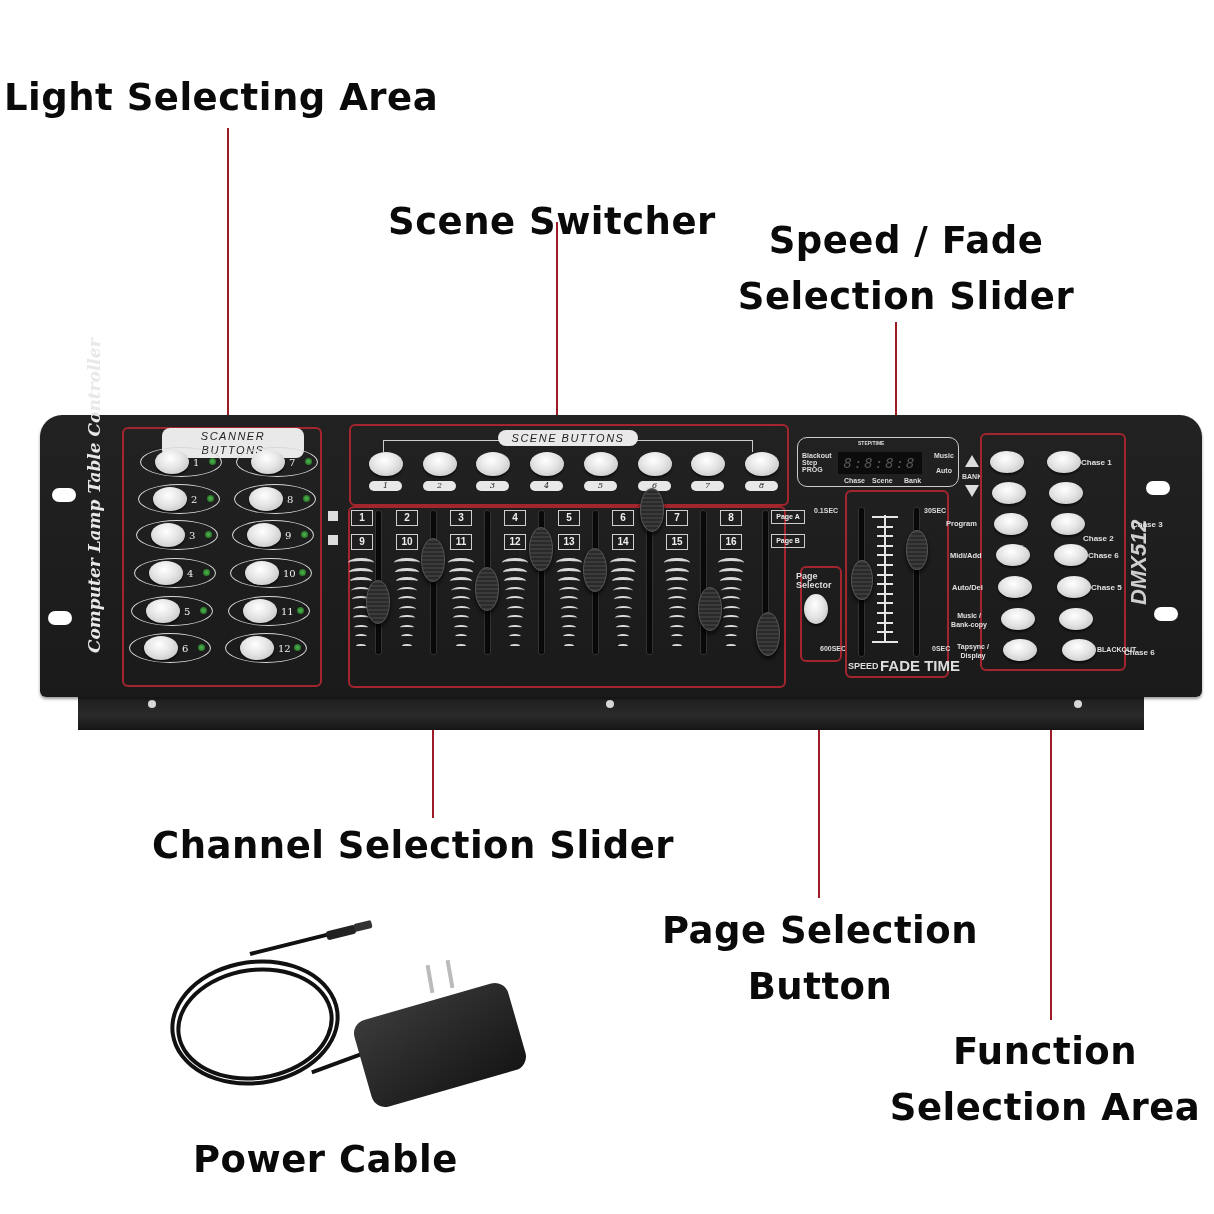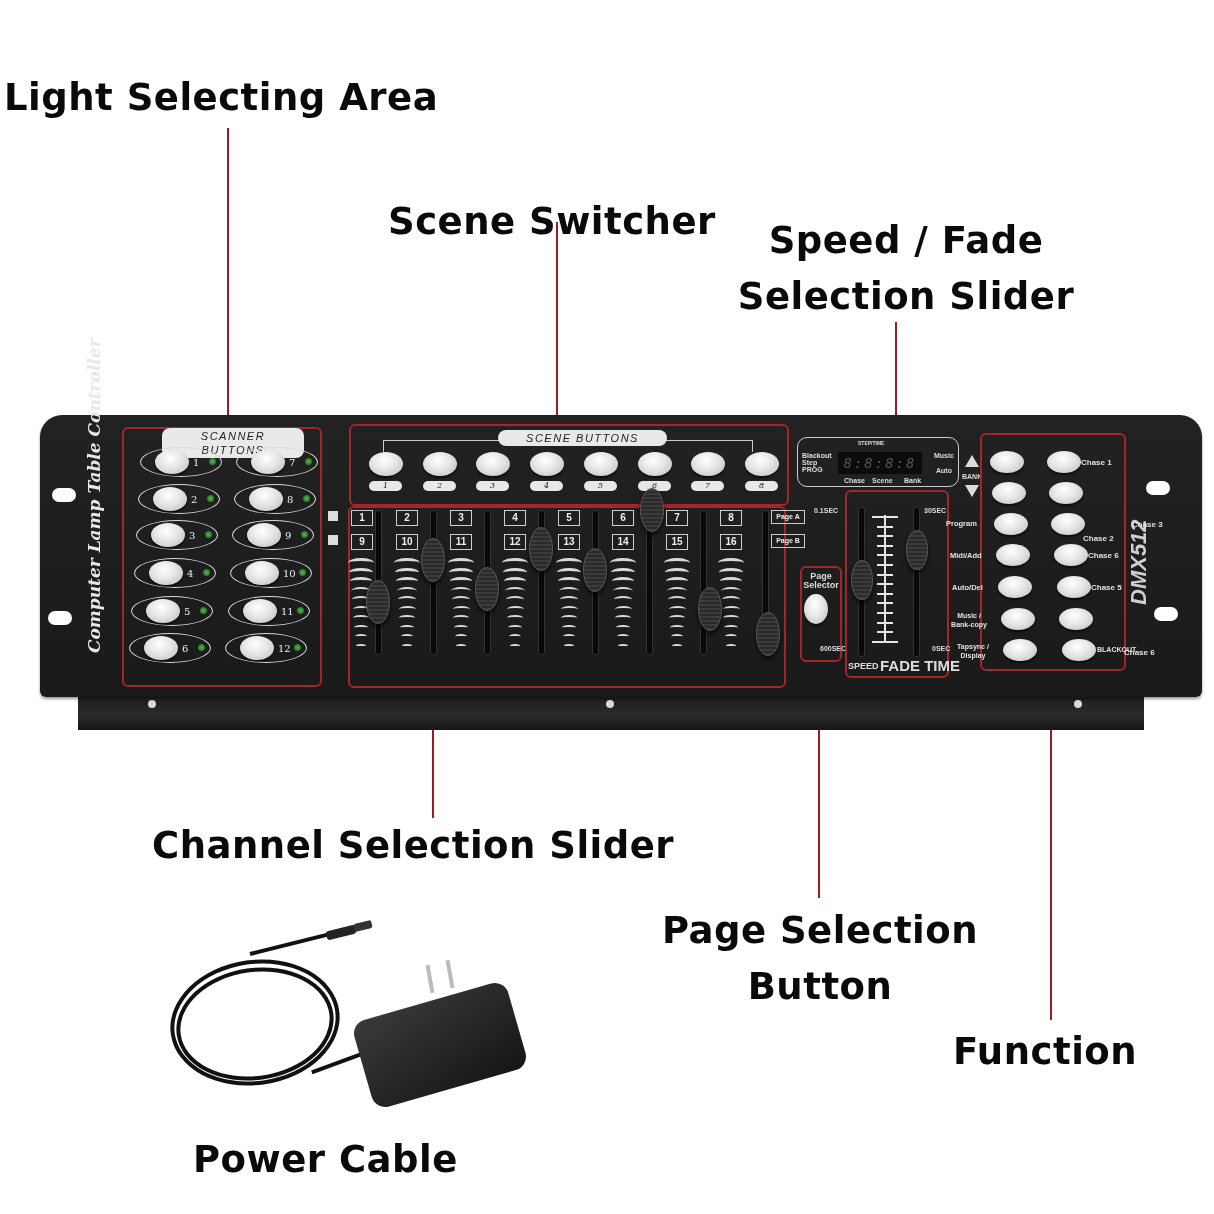--- a/index.html
+++ b/index.html
@@ -110,20 +110,21 @@
 <div class="leader" style="left:432px; top:688px; height:130px;"></div>
 
 <div class="callout" style="left:650px; top:903px; width:340px;">
   <span>Page Selection</span>
   <span>Button</span>
 </div>
 <div class="leader" style="left:818px; top:662px; height:236px;"></div>
 
 <div class="callout" style="left:878px; top:1024px; width:334px;">
   <span>Function</span>
+  <span>Selection Area</span>
 </div>
 <div class="leader" style="left:1050px; top:670px; height:350px;"></div>
 
 <div class="chassis-bottom">
   <div class="screw" style="left:70px;"></div>
   <div class="screw" style="left:528px;"></div>
   <div class="screw" style="left:996px;"></div>
 </div>
 
 <div class="faceplate">
@@ -198,21 +199,21 @@
     <div class="led"></div>
   </div>
 <div class="scanner-ring" style="left:225px; top:633px;">
     <div class="btn"></div>
     <span class="scan-num">12</span>
     <div class="led"></div>
   </div>
 
 <div class="zone" style="left:349px; top:424px; width:440px; height:82px;"></div>
 <div style="position:absolute; left:383px; top:440px; width:370px; height:12px; border:1px solid #ccc; border-bottom:none;"></div>
-<div class="pill-title" style="left:498px; top:430px; width:169px;">SCENE BUTTONS</div>
+<div class="pill-title" style="left:498px; top:430px; width:140px;">SCENE BUTTONS</div>
 
 <div class="btn scene-btn" style="left:369px; top:452px;"></div>
 <div class="btn scene-btn" style="left:423px; top:452px;"></div>
 <div class="btn scene-btn" style="left:476px; top:452px;"></div>
 <div class="btn scene-btn" style="left:530px; top:452px;"></div>
 <div class="btn scene-btn" style="left:584px; top:452px;"></div>
 <div class="btn scene-btn" style="left:638px; top:452px;"></div>
 <div class="btn scene-btn" style="left:691px; top:452px;"></div>
 <div class="btn scene-btn" style="left:745px; top:452px;"></div>
 
@@ -345,21 +346,21 @@
 <div class="knob" style="left:529px; top:527px;"></div>
 <div class="knob" style="left:583px; top:548px;"></div>
 <div class="knob" style="left:640px; top:488px;"></div>
 <div class="knob" style="left:698px; top:587px;"></div>
 <div class="knob" style="left:756px; top:612px;"></div>
 
 <div class="page-tag" style="left:771px; top:510px;">Page A</div>
 <div class="page-tag" style="left:771px; top:534px;">Page B</div>
 
 <div class="zone" style="left:800px; top:566px; width:42px; height:96px;"></div>
-<div class="tiny" style="left:796px; top:572px; width:50px; text-align:center; font-size:9px; line-height:9px;">
+<div class="tiny" style="left:796px; top:572px; width:50px; text-align:left; font-size:9px; line-height:9px;">
   <span>Page</span><br>
   <span>Selector</span>
 </div>
 <div class="btn" style="left:804px; top:594px; width:24px; height:30px;"></div>
 <div class="tiny" style="left:820px; top:645px;">600SEC</div>
 
 <div class="display-box">
   <div class="tiny" style="left:60px; top:1px; font-size:5px;">STEP/TIME</div>
   <div class="tiny" style="left:4px; top:14px;">Blackout</div>
   <div class="tiny" style="left:4px; top:21px;">Step</div>

